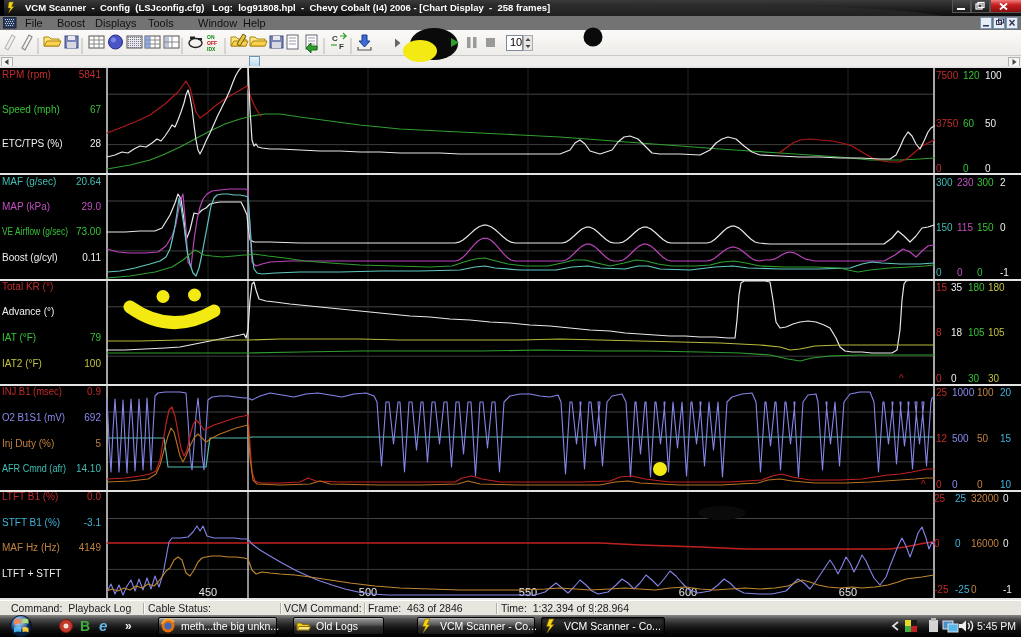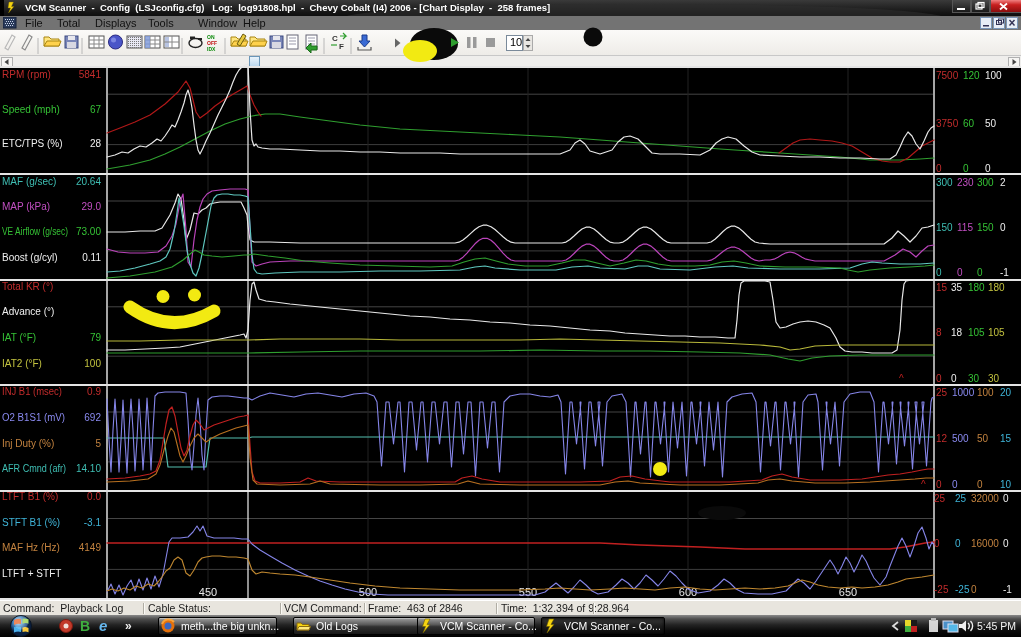--- a/index.html
+++ b/index.html
@@ -57,21 +57,21 @@
           <rect x="6" y="6" width="1" height="1"></rect>
           <rect x="8" y="6" width="1" height="1"></rect>
           <rect x="10" y="6" width="1" height="1"></rect>
      <rect x="3" y="8" width="1" height="1"></rect>
           <rect x="5" y="8" width="1" height="1"></rect>
           <rect x="7" y="8" width="1" height="1"></rect>
           <rect x="9" y="8" width="1" height="1"></rect>
    </g>
  </svg>
  <span class="menuitem" style="left:25px;">File</span>
- <span class="menuitem" style="left:57px;">Total</span>
+ <span class="menuitem" style="left:57px;">Boost</span>
  <span class="menuitem" style="left:95px;">Displays</span>
  <span class="menuitem" style="left:148px;">Tools</span>
  <span class="menuitem" style="left:198px;">Window</span>
  <span class="menuitem" style="left:235px;margin-left:8px;">Help</span>
  <div class="abs" style="left:980px;top:1px;width:12px;height:12px;background:#e8eef6;border:1px solid #7a96b8;box-sizing:border-box;"></div>
  <div class="abs" style="left:993px;top:1px;width:12px;height:12px;background:#e8eef6;border:1px solid #7a96b8;box-sizing:border-box;"></div>
  <div class="abs" style="left:1006px;top:1px;width:12px;height:12px;background:#e8eef6;border:1px solid #7a96b8;box-sizing:border-box;"></div>
  <svg class="abs" style="left:980px;top:1px" width="40" height="12">
   <rect x="3" y="8" width="6" height="1.5" fill="#335"></rect>
   <rect x="16.5" y="3.5" width="5" height="4" fill="none" stroke="#335"></rect>
@@ -378,21 +378,21 @@
 <path d="M130,307 Q171,336 214,311" fill="none" stroke="#f2ea12" stroke-width="13" stroke-linecap="round"></path>
 <circle cx="660" cy="469" r="7" fill="#f2ea12"></circle>
 <ellipse cx="722" cy="513" rx="24" ry="7" fill="#0a0a0a"></ellipse>
 <ellipse cx="434" cy="44" rx="24" ry="16" fill="#0a0a0a"></ellipse>
 <ellipse cx="420" cy="51" rx="17" ry="11" fill="#f2ea12"></ellipse>
 <path d="M451,38 L459,42.5 L451,47 Z" fill="#2f9e2f"></path>
 <circle cx="593" cy="37" r="9.5" fill="#0a0a0a"></circle>
 </svg>
 
 <div id="statusbar" class="abs">
- <span class="sbtxt" style="left:3px;">Command:  Playback Log</span>
+ <span class="sbtxt" style="left:11px;">Command:  Playback Log</span>
  <span class="sbtxt" style="left:148px;">Cable Status:</span>
  <span class="sbtxt" style="left:284px;">VCM Command:</span>
  <span class="sbtxt" style="left:368px;">Frame:  463 of 2846</span>
  <span class="sbtxt" style="left:501px;">Time:  1:32.394 of 9:28.964</span>
  <div class="sbsep" style="left:143px;"></div>
  <div class="sbsep" style="left:280px;"></div>
  <div class="sbsep" style="left:364px;"></div>
  <div class="sbsep" style="left:496px;"></div>
  <div class="sbsep" style="left:593px;"></div>
 </div>
@@ -417,21 +417,21 @@
   <circle cx="21" cy="7.5" r="7" fill="#fff" opacity="0.18"></circle>
   <circle cx="66" cy="11" r="6.5" fill="#c23a2a" stroke="#7a1a10"></circle>
   <circle cx="66" cy="11" r="2.5" fill="#f0e0d8"></circle>
   <text x="80" y="16" font-size="14" font-weight="bold" fill="#3fae3f">B</text>
   <text x="99" y="16" font-size="15" font-weight="bold" font-style="italic" fill="#66b8f0">e</text>
   <text x="125" y="15" font-size="12" font-weight="bold" fill="#eee">»</text>
  </svg>
  <div class="taskbtn" style="left:158px;width:119px;">
         <span>meth...the big unkn...</span>
       </div>
- <div class="taskbtn" style="left:293px;width:131px;">
+ <div class="taskbtn" style="left:293px;width:91px;">
         <span>Old Logs</span>
       </div>
  <div class="taskbtn" style="left:417px;width:118px;">
         <span>VCM Scanner  -  Co...</span>
       </div>
  <div class="taskbtn" style="left:541px;width:124px;background:linear-gradient(#3a3a3a,#1c1c1c 50%,#0a0a0a);box-shadow:inset 0 1px 3px rgba(0,0,0,.8);">
         <span>VCM Scanner  -  Co...</span>
       </div>
  <svg class="abs" style="left:158px;top:2px" width="520" height="18">
   <circle cx="10" cy="9" r="6.5" fill="#e57009"></circle>

